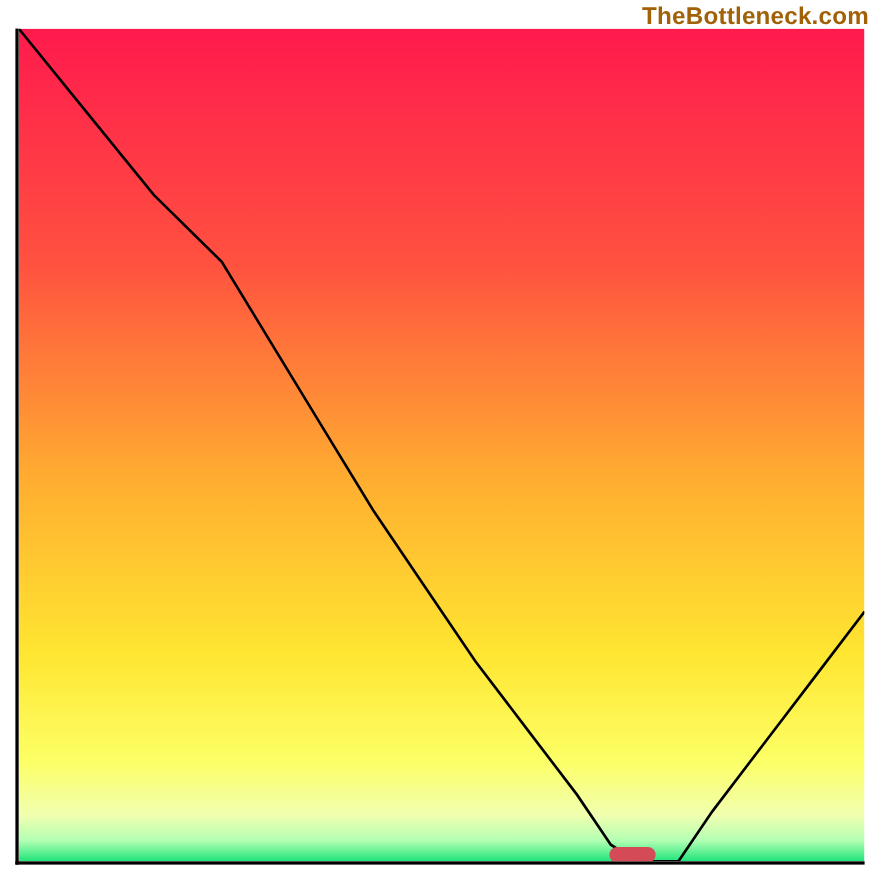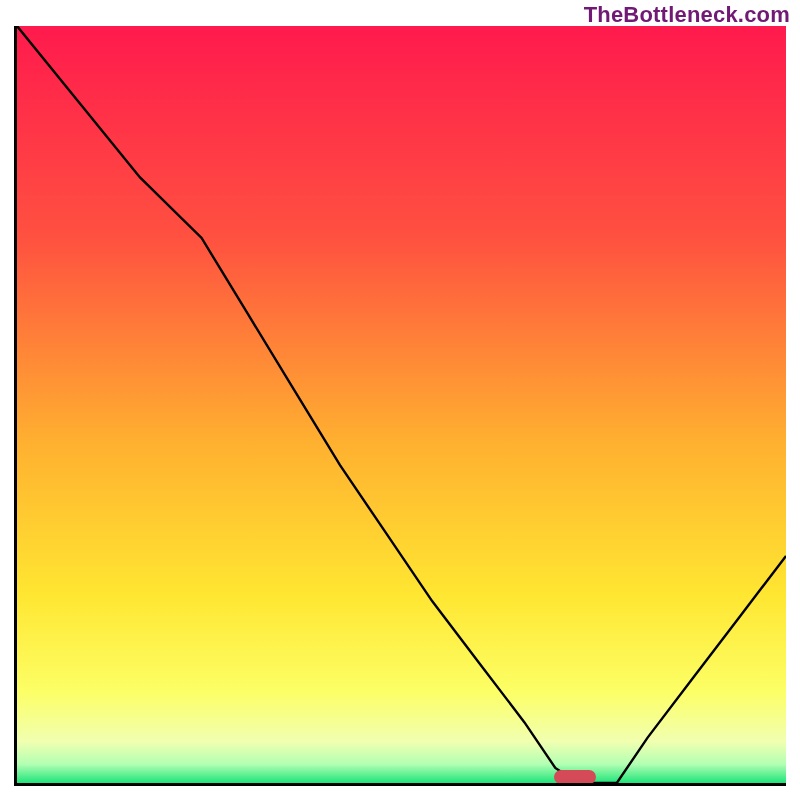--- a/index.html
+++ b/index.html
@@ -12,21 +12,21 @@
   }
   .container {
     position: relative;
     width: 800px;
     height: 800px;
   }
   .watermark {
     position: absolute;
     top: 2px;
     right: 10px;
-    color: #701a75;
+    color: #a16207;
     font-size: 22px;
     font-weight: 600;
     letter-spacing: 0.2px;
     z-index: 50;
     text-align: center;
   }
   .plot-frame {
     position: absolute;
     left: 14px;
     top: 26px;

